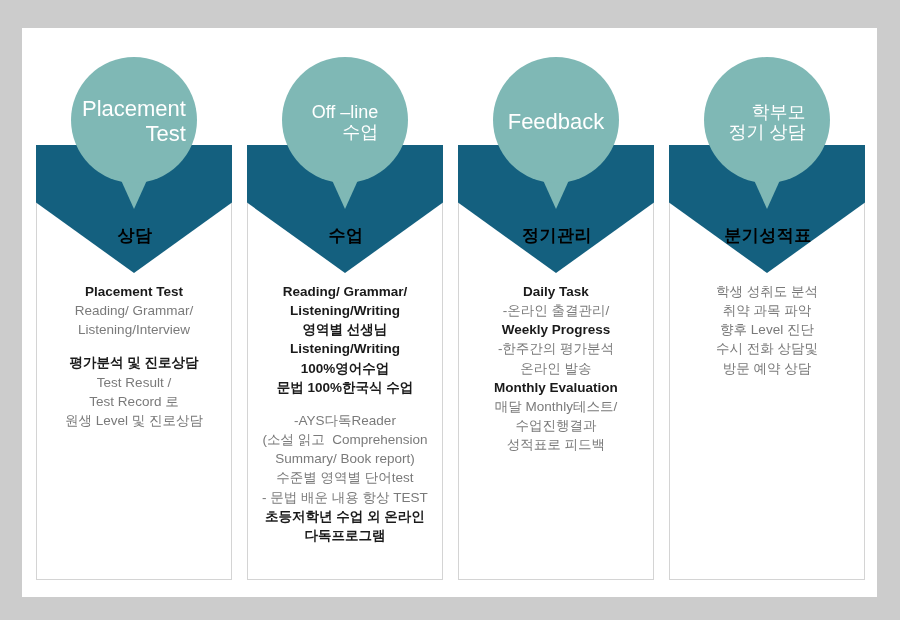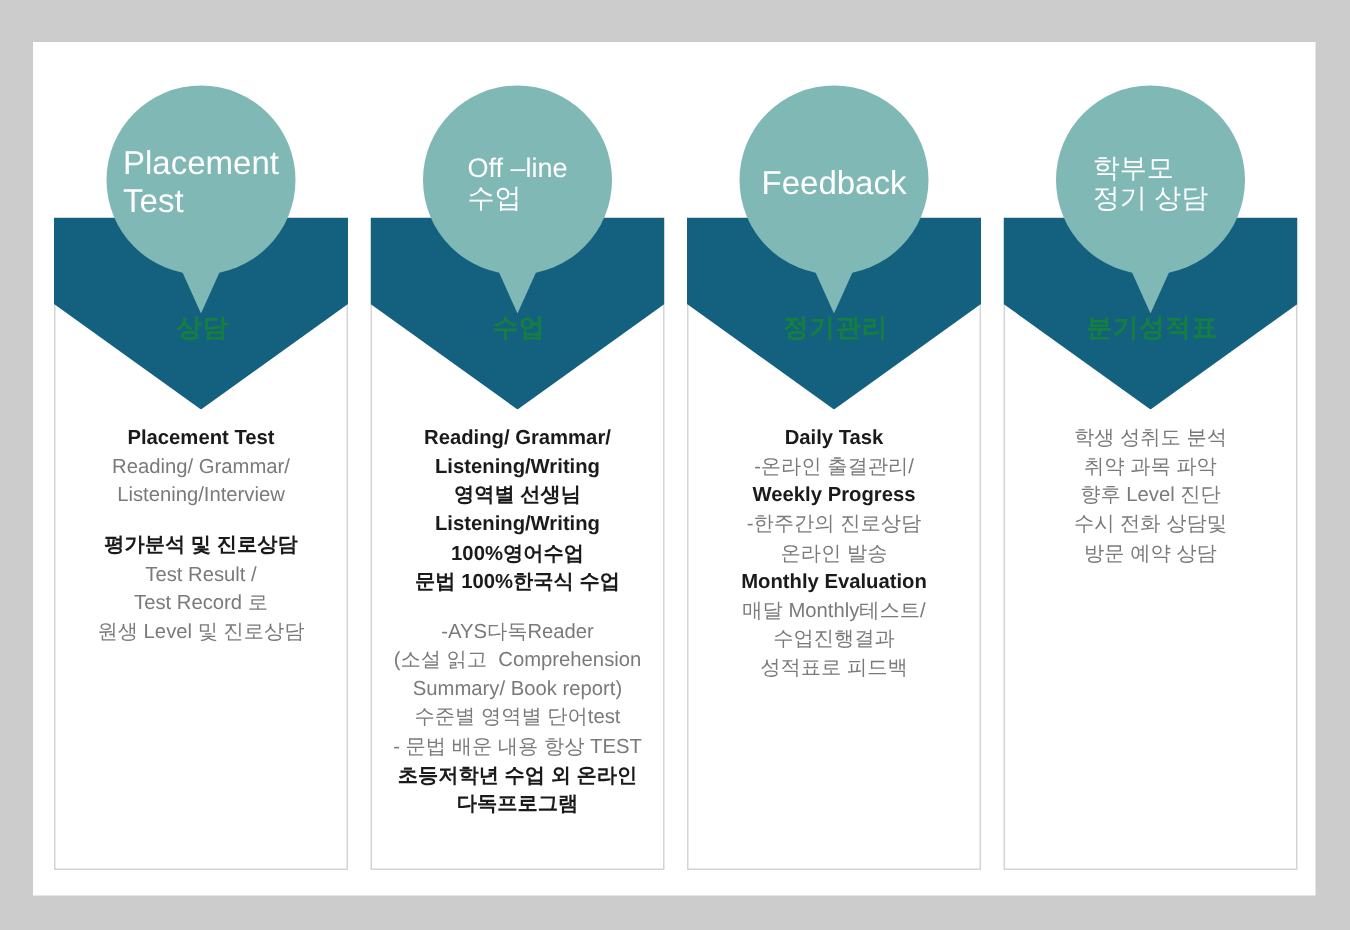--- a/index.html
+++ b/index.html
@@ -48,24 +48,24 @@
     top: -1px;
     width: 196px;
     height: 128px;
     background: #14607f;
     -webkit-clip-path: polygon(0 0, 100% 0, 100% 45%, 50% 100%, 0 45%);
     clip-path: polygon(0 0, 100% 0, 100% 45%, 50% 100%, 0 45%);
   }
   .chev-label {
     position: absolute;
     left: 0;
-    top: 61px;
+    top: 78px;
     width: 196px;
     text-align: center;
-    color: #15803d;
+    color: #000000;
     font-size: 17px;
     font-weight: bold;
     letter-spacing: 0.5px;
     z-index: 4;
     font-family: Liberation Mono, monospace;
   }
 
   .pin {
     position: absolute;
     top: -89px;
@@ -100,21 +100,21 @@
     top: 0;
     width: 126px;
     height: 126px;
     display: flex;
     flex-direction: column;
     align-items: center;
     justify-content: center;
     color: #ffffff;
     font-size: 22px;
     line-height: 1.12;
-    text-align: left;
+    text-align: right;
     white-space: pre-line;
     padding-top: 4px;
     box-sizing: border-box;
   }
   .pin-text.ko { font-size: 18px; }
 
   .body-text {
     position: absolute;
     left: 4px;
     top: 136px;
@@ -189,21 +189,21 @@
         <div class="chev-label">정기관리</div>
         <div class="pin">
           <div class="pin-tail"></div>
           <div class="pin-head"></div>
           <div class="pin-text">Feedback</div>
         </div>
         <div class="body-text">
           <div class="line b">Daily Task</div>
           <div class="line">-온라인 출결관리/</div>
           <div class="line b">Weekly Progress</div>
-          <div class="line">-한주간의 진로상담</div>
+          <div class="line">-한주간의 평가분석</div>
           <div class="line">온라인 발송</div>
           <div class="line b">Monthly Evaluation</div>
           <div class="line">매달 Monthly테스트/</div>
           <div class="line">수업진행결과</div>
           <div class="line">성적표로 피드백</div>
         </div>
       </div>
       <div class="col col-3">
         <div class="chevron"></div>
         <div class="chev-label">분기성적표</div>

